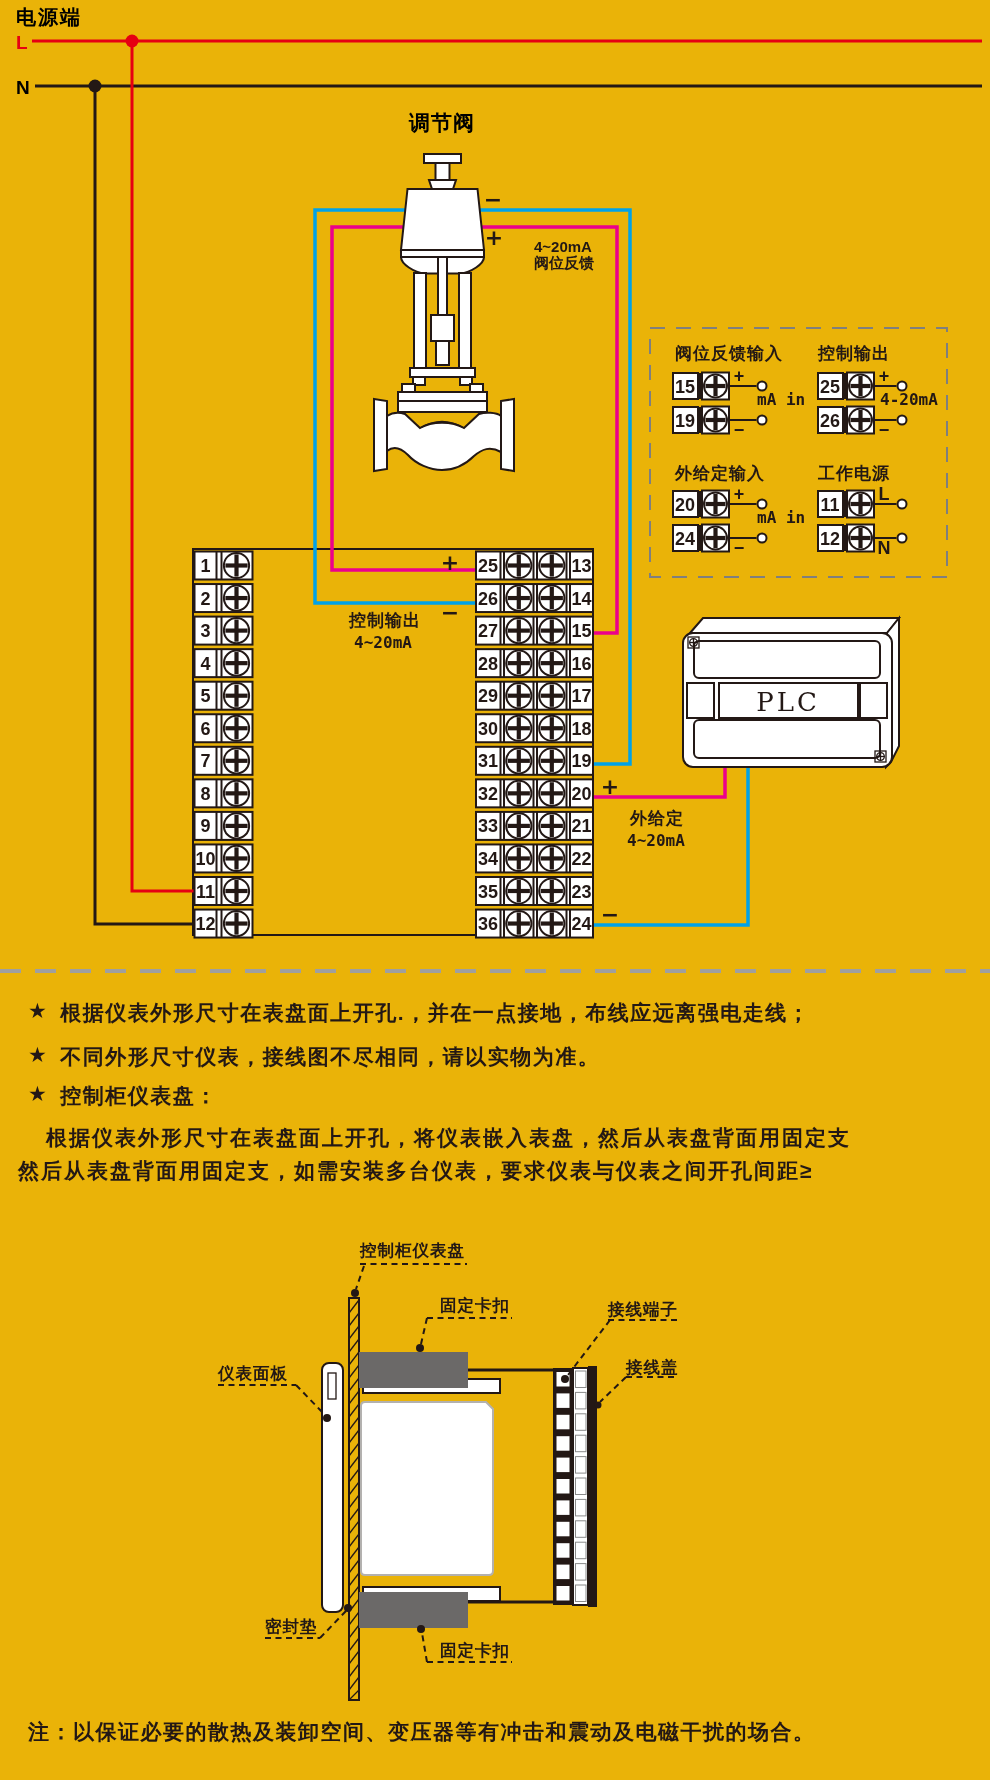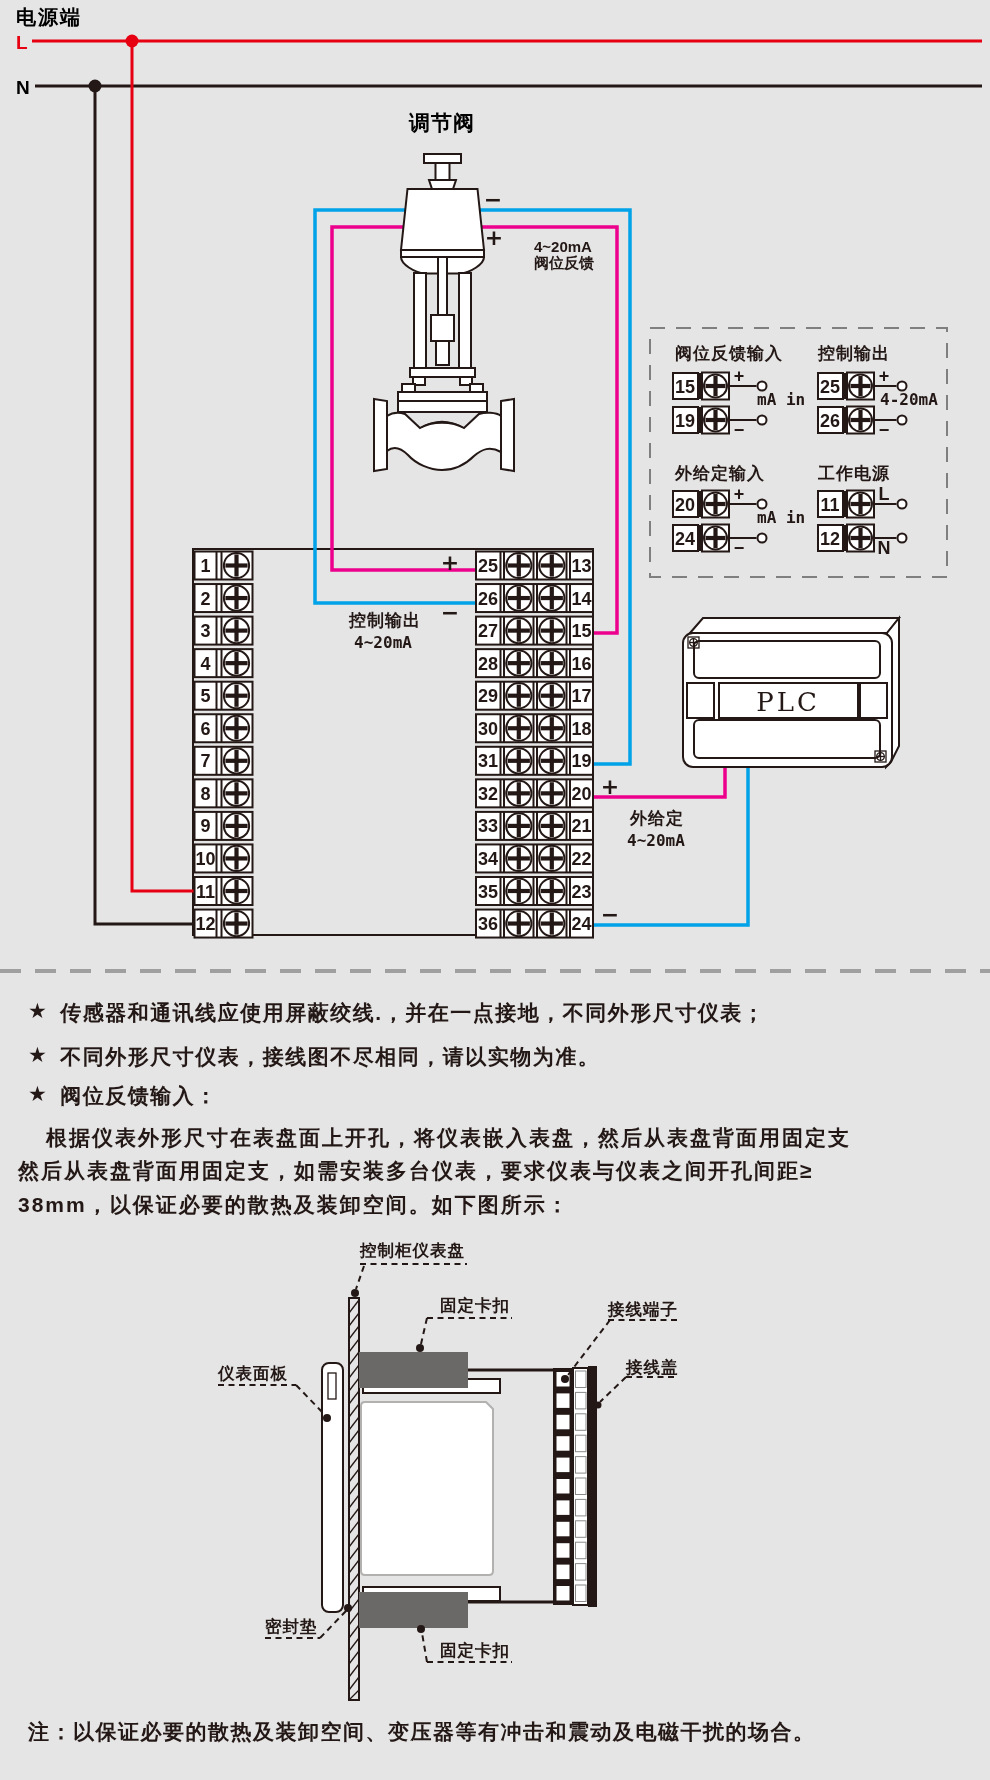--- a/index.html
+++ b/index.html
@@ -1,16 +1,16 @@
 <!DOCTYPE html>
 <html><head>
 <meta charset="utf-8">
 <style>
   html,body{margin:0;padding:0;background:#fff;}
-  #page{position:relative;width:990px;height:1780px;background:#e5e5e5;overflow:hidden;
+  #page{position:relative;width:990px;height:1780px;background:#eab308;overflow:hidden;
         font-family:"Liberation Sans","DejaVu Sans",sans-serif;color:#231815;}
   svg{position:absolute;left:0;}
   .ln{stroke:#231815;stroke-width:2;fill:none}
   .lnf{stroke:#231815;stroke-width:2;fill:#fff}
   .thk{stroke:#231815;stroke-width:3;fill:none}
   .thin{stroke:#231815;stroke-width:1.3;fill:none}
   .grayln{stroke:#b3b1af;stroke-width:2;fill:#fff}
   .xbar{stroke:#231815;stroke-width:4.2}
   .num{font:bold 18px "Liberation Sans",sans-serif;fill:#231815;text-anchor:middle}
   .ttl{font:bold 17px "Liberation Sans",sans-serif;fill:#231815;letter-spacing:1px}
@@ -485,34 +485,33 @@
           <line x1="880.5" y1="752.5" x2="880.5" y2="760.5" class="thin"></line>
         </g>
       <text x="788" y="711" class="plcT">PLC</text>
     </g>
   </svg>
 
   <div class="sep"></div>
 
   <div class="bullet" style="top:999px">
     <span>★</span>
-    <span>传感器和通讯线应使用屏蔽绞线.，并在一点接地，不同外形尺寸仪表；</span>
+    <span>根据仪表外形尺寸在表盘面上开孔.，并在一点接地，布线应远离强电走线；</span>
   </div>
   <div class="bullet" style="top:1043px">
     <span>★</span>
     <span>不同外形尺寸仪表，接线图不尽相同，请以实物为准。</span>
   </div>
   <div class="bullet" style="top:1082px">
     <span>★</span>
-    <span>阀位反馈输入：</span>
+    <span>控制柜仪表盘：</span>
   </div>
 
   <div class="para indent" style="top:1124px">根据仪表外形尺寸在表盘面上开孔，将仪表嵌入表盘，然后从表盘背面用固定支</div>
   <div class="para" style="top:1157px">然后从表盘背面用固定支，如需安装多台仪表，要求仪表与仪表之间开孔间距≥</div>
-  <div class="para" style="top:1191px">38mm，以保证必要的散热及装卸空间。如下图所示：</div>
 
   <svg id="install" viewBox="0 0 990 480" width="990" height="480" style="top:1230px">
 
     <g id="hatch">
         <line x1="349" y1="83" x2="359" y2="70" class="thin" stroke-width="1.8"></line>
         <line x1="349" y1="96" x2="359" y2="83" class="thin" stroke-width="1.8"></line>
         <line x1="349" y1="109" x2="359" y2="96" class="thin" stroke-width="1.8"></line>
         <line x1="349" y1="122" x2="359" y2="109" class="thin" stroke-width="1.8"></line>
         <line x1="349" y1="135" x2="359" y2="122" class="thin" stroke-width="1.8"></line>
         <line x1="349" y1="148" x2="359" y2="135" class="thin" stroke-width="1.8"></line>

